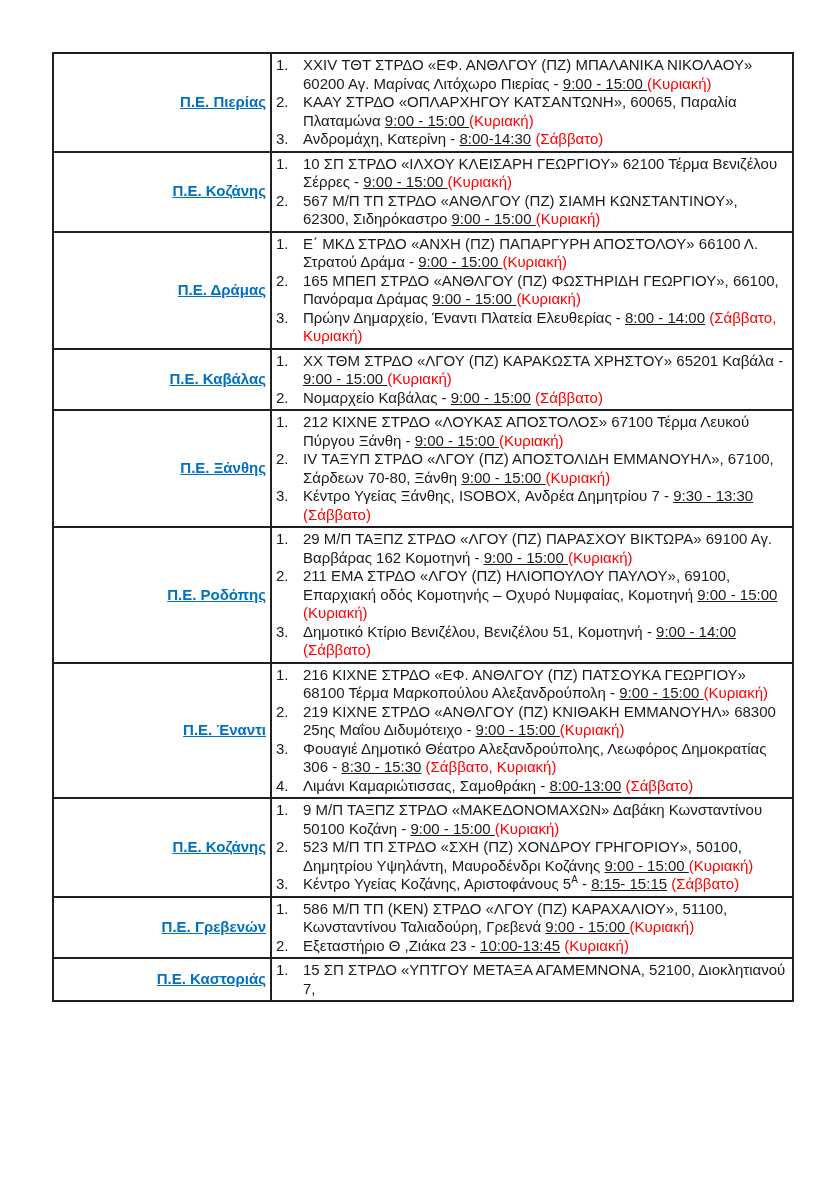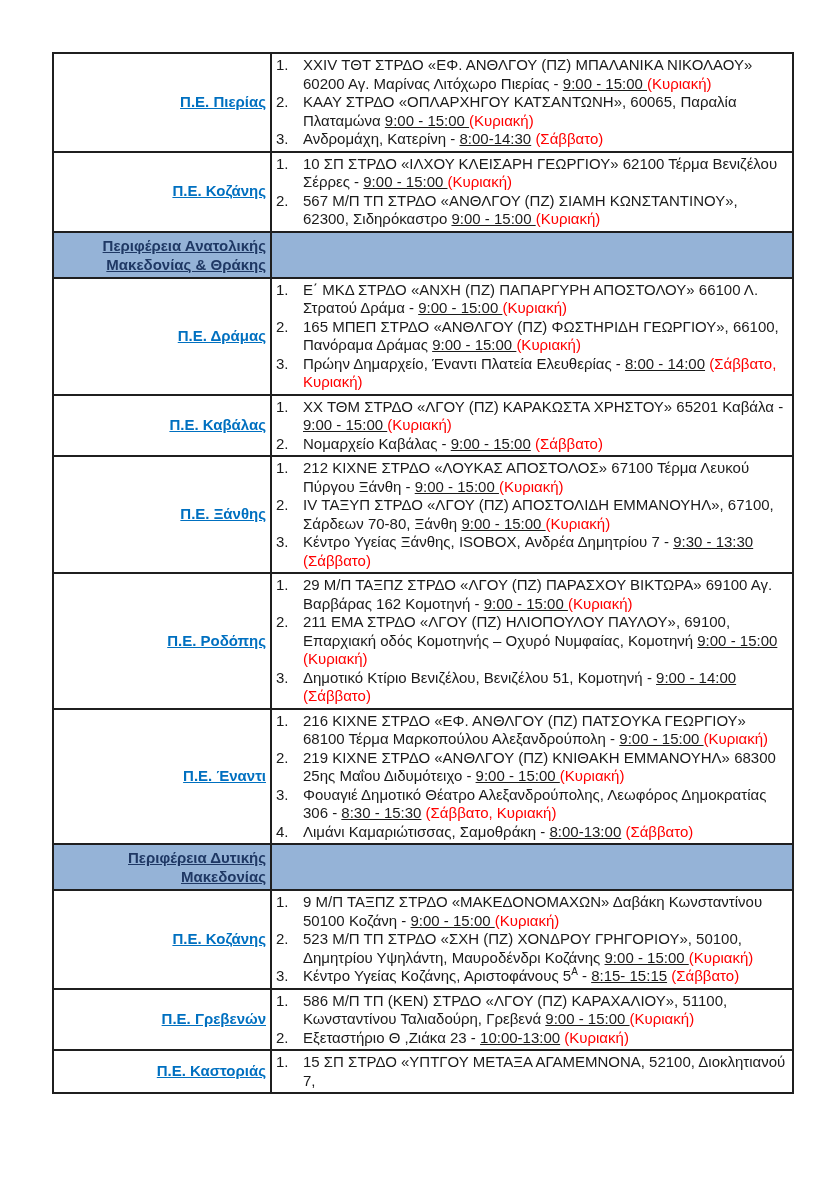--- a/index.html
+++ b/index.html
@@ -82,24 +82,20 @@
             <div class="item">
               <span class="num">1.</span>
               <span class="txt"><span>10 ΣΠ ΣΤΡΔΟ «ΙΛΧΟΥ ΚΛΕΙΣΑΡΗ ΓΕΩΡΓΙΟΥ» 62100 Τέρμα Βενιζέλου Σέρρες - </span><span class="u">9:00 - 15:00 </span><span class="r">(Κυριακή)</span></span>
             </div>
             <div class="item">
               <span class="num">2.</span>
               <span class="txt"><span>567 Μ/Π ΤΠ ΣΤΡΔΟ «ΑΝΘΛΓΟΥ (ΠΖ) ΣΙΑΜΗ ΚΩΝΣΤΑΝΤΙΝΟΥ», 62300, Σιδηρόκαστρο </span><span class="u">9:00 - 15:00 </span><span class="r">(Κυριακή)</span></span>
             </div>
           </td>
         </tr>
-        <tr class="section-row">
-          <td class="region-cell"><span class="section-label">Περιφέρεια Ανατολικής Μακεδονίας &amp; Θράκης</span></td>
-          <td class="locations-cell"></td>
-        </tr>
         <tr class="region-row">
           <td class="region-cell"><span class="region-link">Π.Ε. Δράμας</span></td>
           <td class="locations-cell">
             <div class="item">
               <span class="num">1.</span>
               <span class="txt"><span>Ε΄ ΜΚΔ ΣΤΡΔΟ «ΑΝΧΗ (ΠΖ) ΠΑΠΑΡΓΥΡΗ ΑΠΟΣΤΟΛΟΥ» 66100 Λ. Στρατού Δράμα - </span><span class="u">9:00 - 15:00 </span><span class="r">(Κυριακή)</span></span>
             </div>
             <div class="item">
               <span class="num">2.</span>
               <span class="txt"><span>165 ΜΠΕΠ ΣΤΡΔΟ «ΑΝΘΛΓΟΥ (ΠΖ) ΦΩΣΤΗΡΙΔΗ ΓΕΩΡΓΙΟΥ», 66100, Πανόραμα Δράμας </span><span class="u">9:00 - 15:00 </span><span class="r">(Κυριακή)</span></span>
@@ -171,24 +167,20 @@
             <div class="item">
               <span class="num">3.</span>
               <span class="txt"><span>Φουαγιέ Δημοτικό Θέατρο Αλεξανδρούπολης, Λεωφόρος Δημοκρατίας 306 - </span><span class="u">8:30 - 15:30</span><span> </span><span class="r">(Σάββατο, Κυριακή)</span></span>
             </div>
             <div class="item">
               <span class="num">4.</span>
               <span class="txt"><span>Λιμάνι Καμαριώτισσας, Σαμοθράκη - </span><span class="u">8:00-13:00</span><span> </span><span class="r">(Σάββατο)</span></span>
             </div>
           </td>
         </tr>
-        <tr class="section-row">
-          <td class="region-cell"><span class="section-label">Περιφέρεια Δυτικής Μακεδονίας</span></td>
-          <td class="locations-cell"></td>
-        </tr>
         <tr class="region-row">
           <td class="region-cell"><span class="region-link">Π.Ε. Κοζάνης</span></td>
           <td class="locations-cell">
             <div class="item">
               <span class="num">1.</span>
               <span class="txt"><span>9 Μ/Π ΤΑΞΠΖ ΣΤΡΔΟ «ΜΑΚΕΔΟΝΟΜΑΧΩΝ» Δαβάκη Κωνσταντίνου 50100 Κοζάνη - </span><span class="u">9:00 - 15:00 </span><span class="r">(Κυριακή)</span></span>
             </div>
             <div class="item">
               <span class="num">2.</span>
               <span class="txt"><span>523 Μ/Π ΤΠ ΣΤΡΔΟ «ΣΧΗ (ΠΖ) ΧΟΝΔΡΟΥ ΓΡΗΓΟΡΙΟΥ», 50100, Δημητρίου Υψηλάντη, Μαυροδένδρι Κοζάνης </span><span class="u">9:00 - 15:00 </span><span class="r">(Κυριακή)</span></span>
@@ -201,21 +193,21 @@
         </tr>
         <tr class="region-row">
           <td class="region-cell"><span class="region-link">Π.Ε. Γρεβενών</span></td>
           <td class="locations-cell">
             <div class="item">
               <span class="num">1.</span>
               <span class="txt"><span>586 Μ/Π ΤΠ (ΚΕΝ) ΣΤΡΔΟ «ΛΓΟΥ (ΠΖ) ΚΑΡΑΧΑΛΙΟΥ», 51100, Κωνσταντίνου Ταλιαδούρη, Γρεβενά </span><span class="u">9:00 - 15:00 </span><span class="r">(Κυριακή)</span></span>
             </div>
             <div class="item">
               <span class="num">2.</span>
-              <span class="txt"><span>Εξεταστήριο Θ ,Ζιάκα 23 - </span><span class="u">10:00-13:00</span><span> </span><span class="r">(Κυριακή)</span></span>
+              <span class="txt"><span>Εξεταστήριο Θ ,Ζιάκα 23 - </span><span class="u">10:00-13:45</span><span> </span><span class="r">(Κυριακή)</span></span>
             </div>
           </td>
         </tr>
         <tr class="region-row">
           <td class="region-cell"><span class="region-link">Π.Ε. Καστοριάς</span></td>
           <td class="locations-cell">
             <div class="item">
               <span class="num">1.</span>
               <span class="txt"><span>15 ΣΠ ΣΤΡΔΟ «ΥΠΤΓΟΥ ΜΕΤΑΞΑ ΑΓΑΜΕΜΝΟΝΑ, 52100, Διοκλητιανού 7,</span></span>
             </div>

